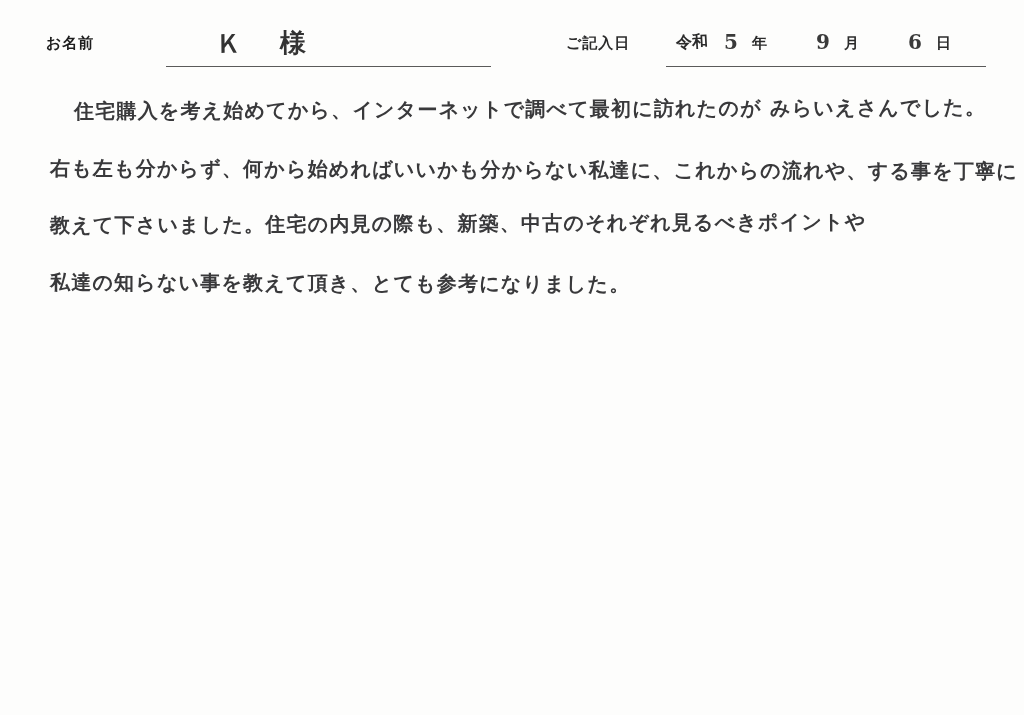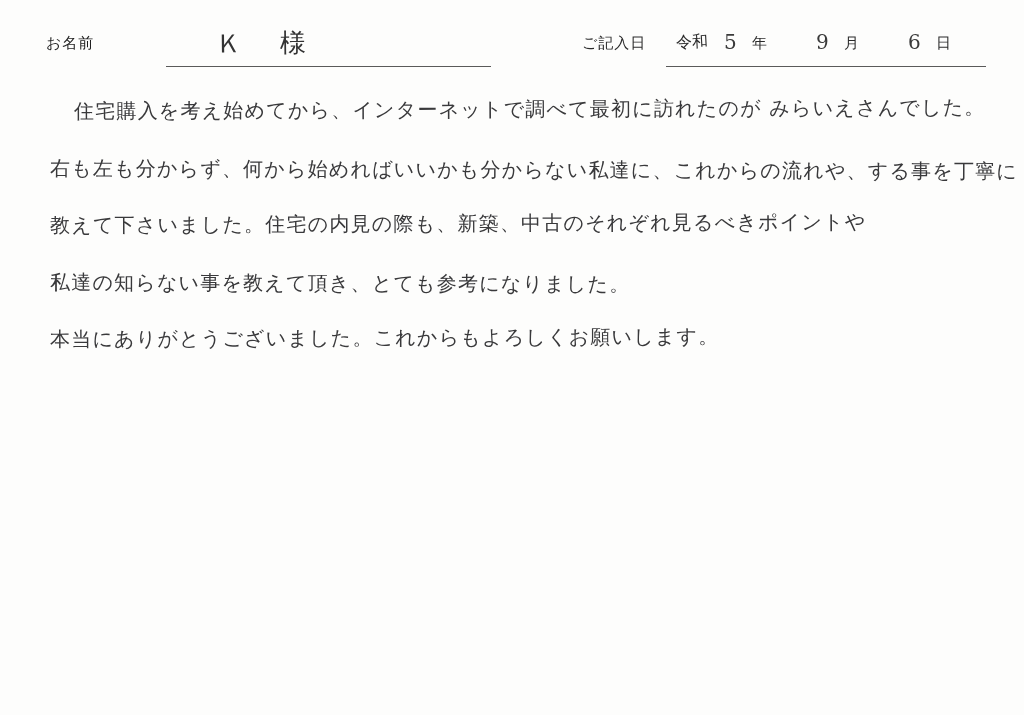--- a/index.html
+++ b/index.html
@@ -23,20 +23,21 @@
     background: #fdfdfc;
   }
 
   
   .header {
     position: absolute;
     top: 26px;
     left: 46px;
     right: 38px;
     height: 42px;
+    font-weight: bold;
   }
 
   .hdr-label {
     position: absolute;
     font-size: 15px;
     letter-spacing: 1px;
     color: #1d1d1d;
     top: 8px;
   }
 
@@ -63,21 +64,21 @@
 
   .date-block {
     position: absolute;
     right: 0;
     top: 0;
     width: 420px;
     height: 42px;
   }
   .date-label {
     position: absolute;
-    left: 16px;
+    left: 0;
     top: 8px;
     font-size: 15px;
     letter-spacing: 1px;
   }
   .era {
     position: absolute;
     left: 110px;
     top: 6px;
     font-size: 16px;
     font-family: "DejaVu Serif", serif;
@@ -111,21 +112,21 @@
   }
 
   
   .body {
     position: absolute;
     top: 100px;
     left: 50px;
     right: 40px;
   }
 
-  .para { margin-bottom: 22px; }
+  .para { margin-bottom: 22px; font-weight: bold; }
 
   .line {
     font-family: "DejaVu Serif", serif;
     font-size: 20px;
     line-height: 1.15;
     color: #39393b;
     letter-spacing: 1.2px;
     white-space: pre;
     margin: 0 0 34px 0;
     transform-origin: left center;
@@ -164,18 +165,15 @@
   <div class="body">
 
     <div class="para">
       <p class="line indent">住宅購入を考え始めてから、インターネットで調べて最初に訪れたのが みらいえさんでした。</p>
       <p class="line">右も左も分からず、何から始めればいいかも分からない私達に、これからの流れや、する事を丁寧に</p>
       <p class="line">教えて下さいました。住宅の内見の際も、新築、中古のそれぞれ見るべきポイントや</p>
       <p class="line">私達の知らない事を教えて頂き、とても参考になりました。</p>
     </div>
 
 
-    <div class="para">
-      <p class="line">本当にありがとうございました。これからもよろしくお願いします。</p>
-    </div>
 
   </div>
 </div>
 
 </body></html>

